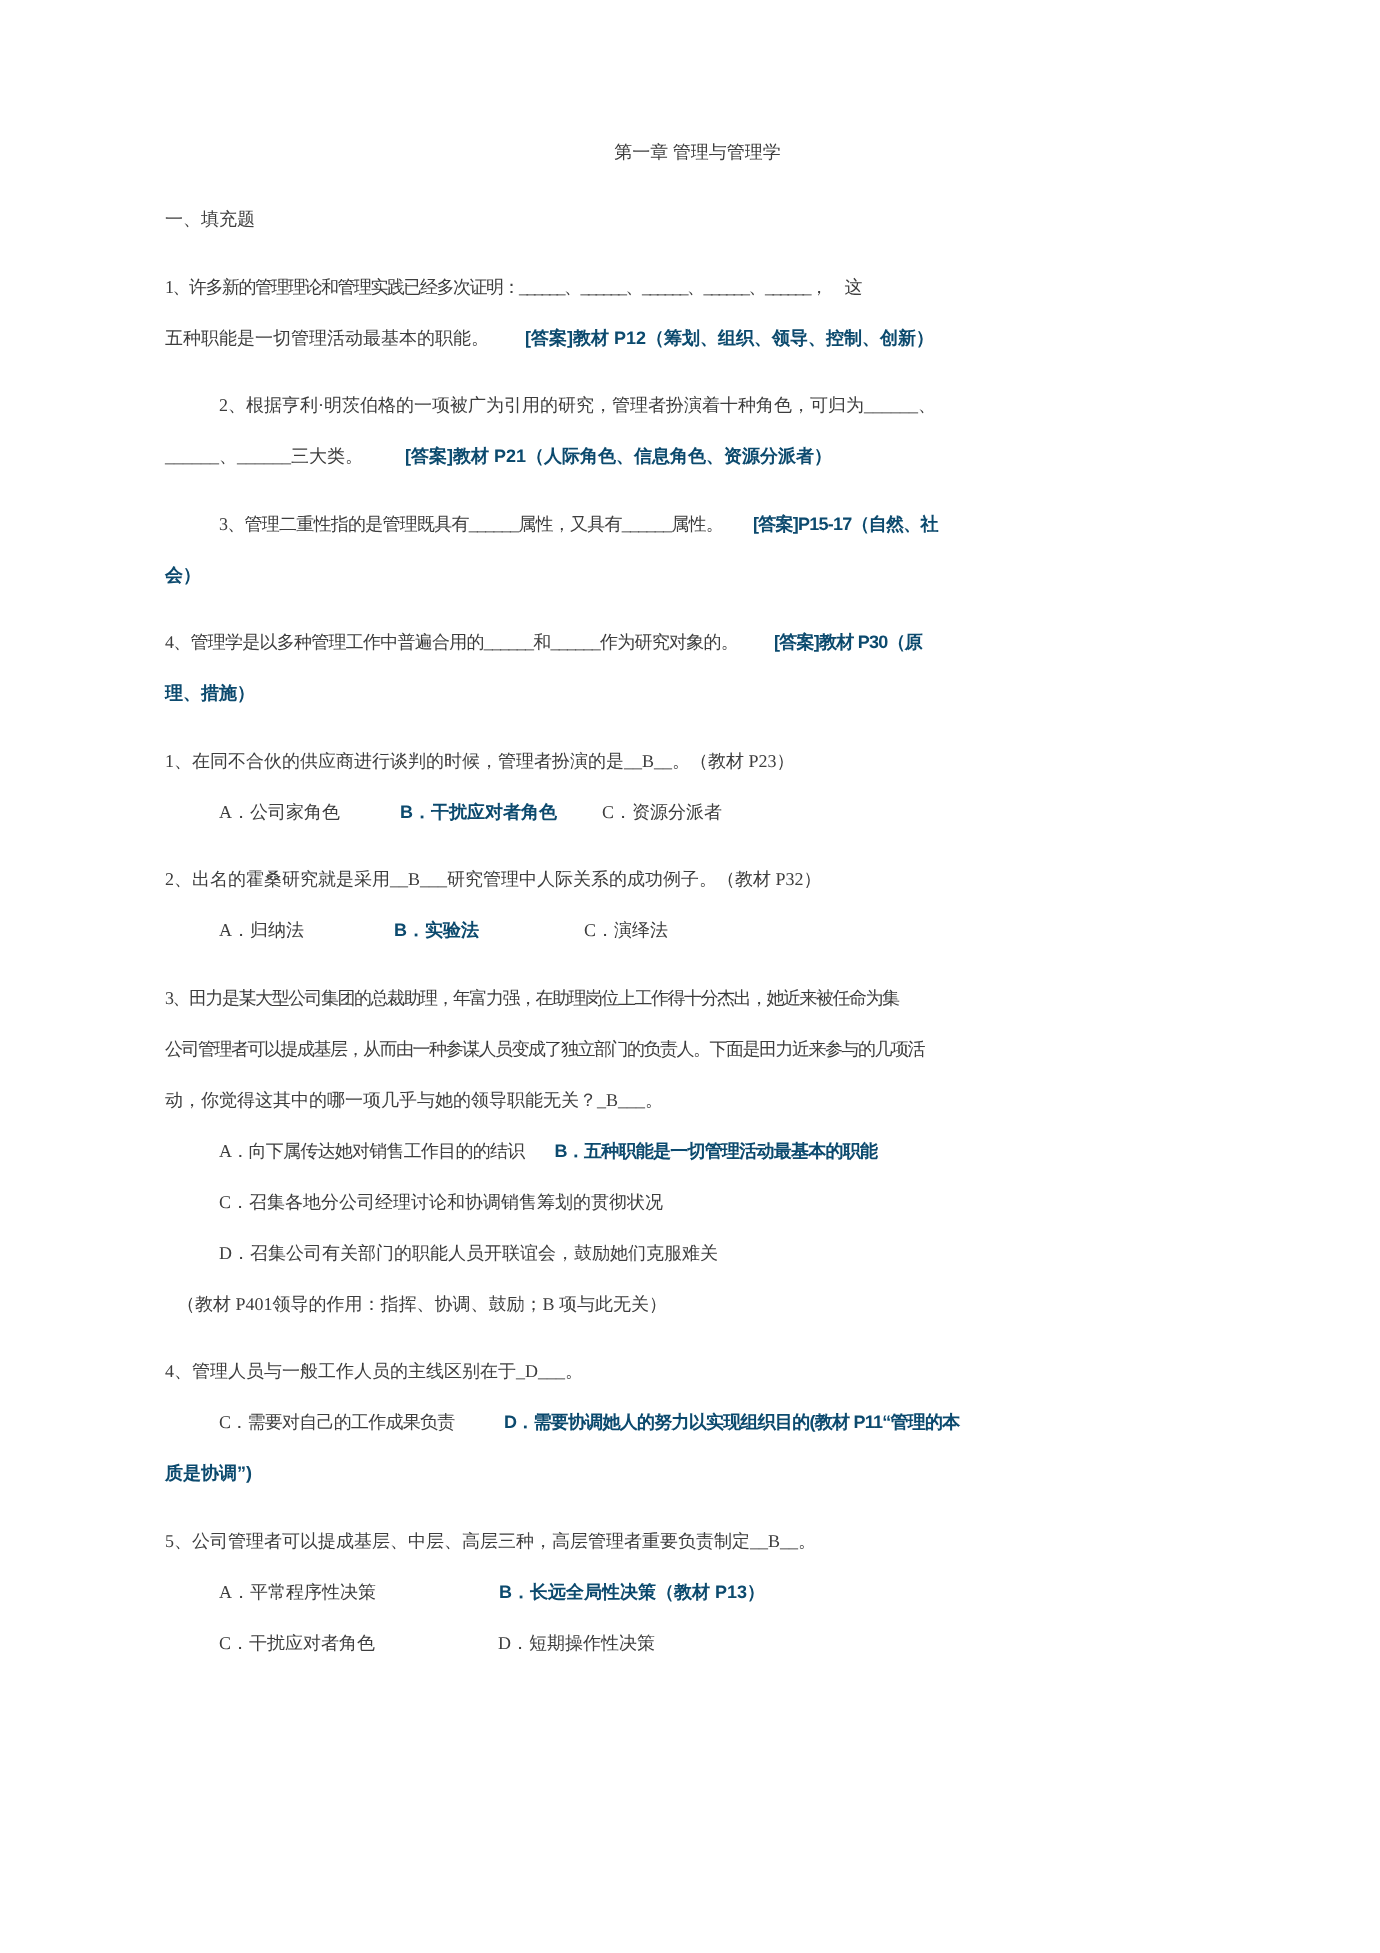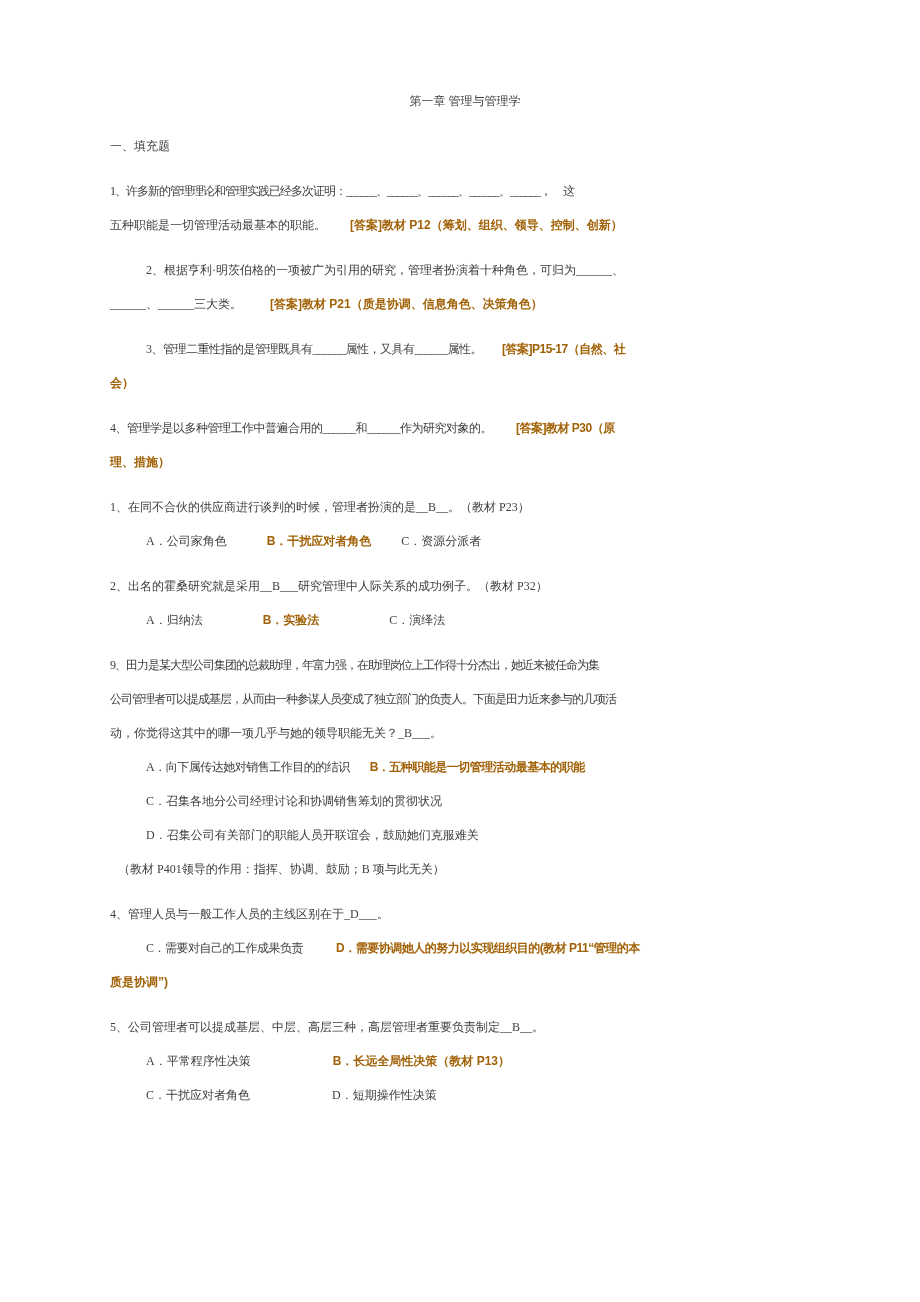--- a/index.html
+++ b/index.html
@@ -15,21 +15,21 @@
     font-family: "Liberation Serif", serif;
     font-size: 12px;
     line-height: 34px;
     min-height: 34px;
     color: #3d3d3d;
     white-space: nowrap;
   }
   .b {
     font-family: "Liberation Sans", sans-serif;
     font-weight: 700;
-    color: #a16207;
+    color: #0c4a6e;
   }
   .title-ln { text-align: center; }
   .ind { padding-left: 36px; }
   .ind-xs { padding-left: 8px; }
   .tight { letter-spacing: -1px; }
   .tight-sm { letter-spacing: -0.5px; }
 </style>
 </head>
 <body>
 
@@ -43,21 +43,21 @@
     <div class="ln">一、填充题</div>
   </div>
 
   <div class="para">
     <div class="ln tight"><span>1、许多新的管理理论和管理实践已经多次证明：______、______、______、______、______，</span><span style="margin-left:12px">这</span></div>
     <div class="ln"><span>五种职能是一切管理活动最基本的职能。</span><span class="b" style="margin-left:24px">[答案]教材 P12（筹划、组织、领导、控制、创新）</span></div>
   </div>
 
   <div class="para">
     <div class="ln ind">2、根据亨利·明茨伯格的一项被广为引用的研究，管理者扮演着十种角色，可归为______、</div>
-    <div class="ln"><span>______、______三大类。</span><span class="b" style="margin-left:28px">[答案]教材 P21（质是协调、信息角色、决策角色）</span></div>
+    <div class="ln"><span>______、______三大类。</span><span class="b" style="margin-left:28px">[答案]教材 P21（人际角色、信息角色、资源分派者）</span></div>
   </div>
 
   <div class="para">
     <div class="ln ind tight-sm"><span>3、管理二重性指的是管理既具有______属性，又具有______属性。</span><span class="b" style="margin-left:20px">[答案]P15-17（自然、社</span></div>
     <div class="ln"><span class="b">会）</span></div>
   </div>
 
   <div class="para">
     <div class="ln tight-sm"><span>4、管理学是以多种管理工作中普遍合用的______和______作为研究对象的。</span><span class="b" style="margin-left:24px">[答案]教材 P30（原</span></div>
     <div class="ln"><span class="b">理、措施）</span></div>
@@ -68,21 +68,21 @@
     <div class="ln">1、在同不合伙的供应商进行谈判的时候，管理者扮演的是__B__。（教材 P23）</div>
     <div class="ln ind"><span>A．公司家角色</span><span class="b" style="margin-left:40px">B．干扰应对者角色</span><span style="margin-left:30px">C．资源分派者</span></div>
   </div>
 
   <div class="para">
     <div class="ln">2、出名的霍桑研究就是采用__B___研究管理中人际关系的成功例子。（教材 P32）</div>
     <div class="ln ind"><span>A．归纳法</span><span class="b" style="margin-left:60px">B．实验法</span><span style="margin-left:70px">C．演绎法</span></div>
   </div>
 
   <div class="para">
-    <div class="ln tight">9、田力是某大型公司集团的总裁助理，年富力强，在助理岗位上工作得十分杰出，她近来被任命为集</div>
+    <div class="ln tight">3、田力是某大型公司集团的总裁助理，年富力强，在助理岗位上工作得十分杰出，她近来被任命为集</div>
     <div class="ln tight">公司管理者可以提成基层，从而由一种参谋人员变成了独立部门的负责人。下面是田力近来参与的几项活</div>
     <div class="ln">动，你觉得这其中的哪一项几乎与她的领导职能无关？_B___。</div>
     <div class="ln ind tight-sm"><span>A．向下属传达她对销售工作目的的结识</span><span class="b" style="margin-left:20px">B．五种职能是一切管理活动最基本的职能</span></div>
     <div class="ln ind"><span>C．召集各地分公司经理讨论和协调销售筹划的贯彻状况</span></div>
     <div class="ln ind"><span>D．召集公司有关部门的职能人员开联谊会，鼓励她们克服难关</span></div>
     <div class="ln ind-xs">（教材 P401领导的作用：指挥、协调、鼓励；B 项与此无关）</div>
   </div>
 
   <div class="para">
     <div class="ln">4、管理人员与一般工作人员的主线区别在于_D___。</div>

